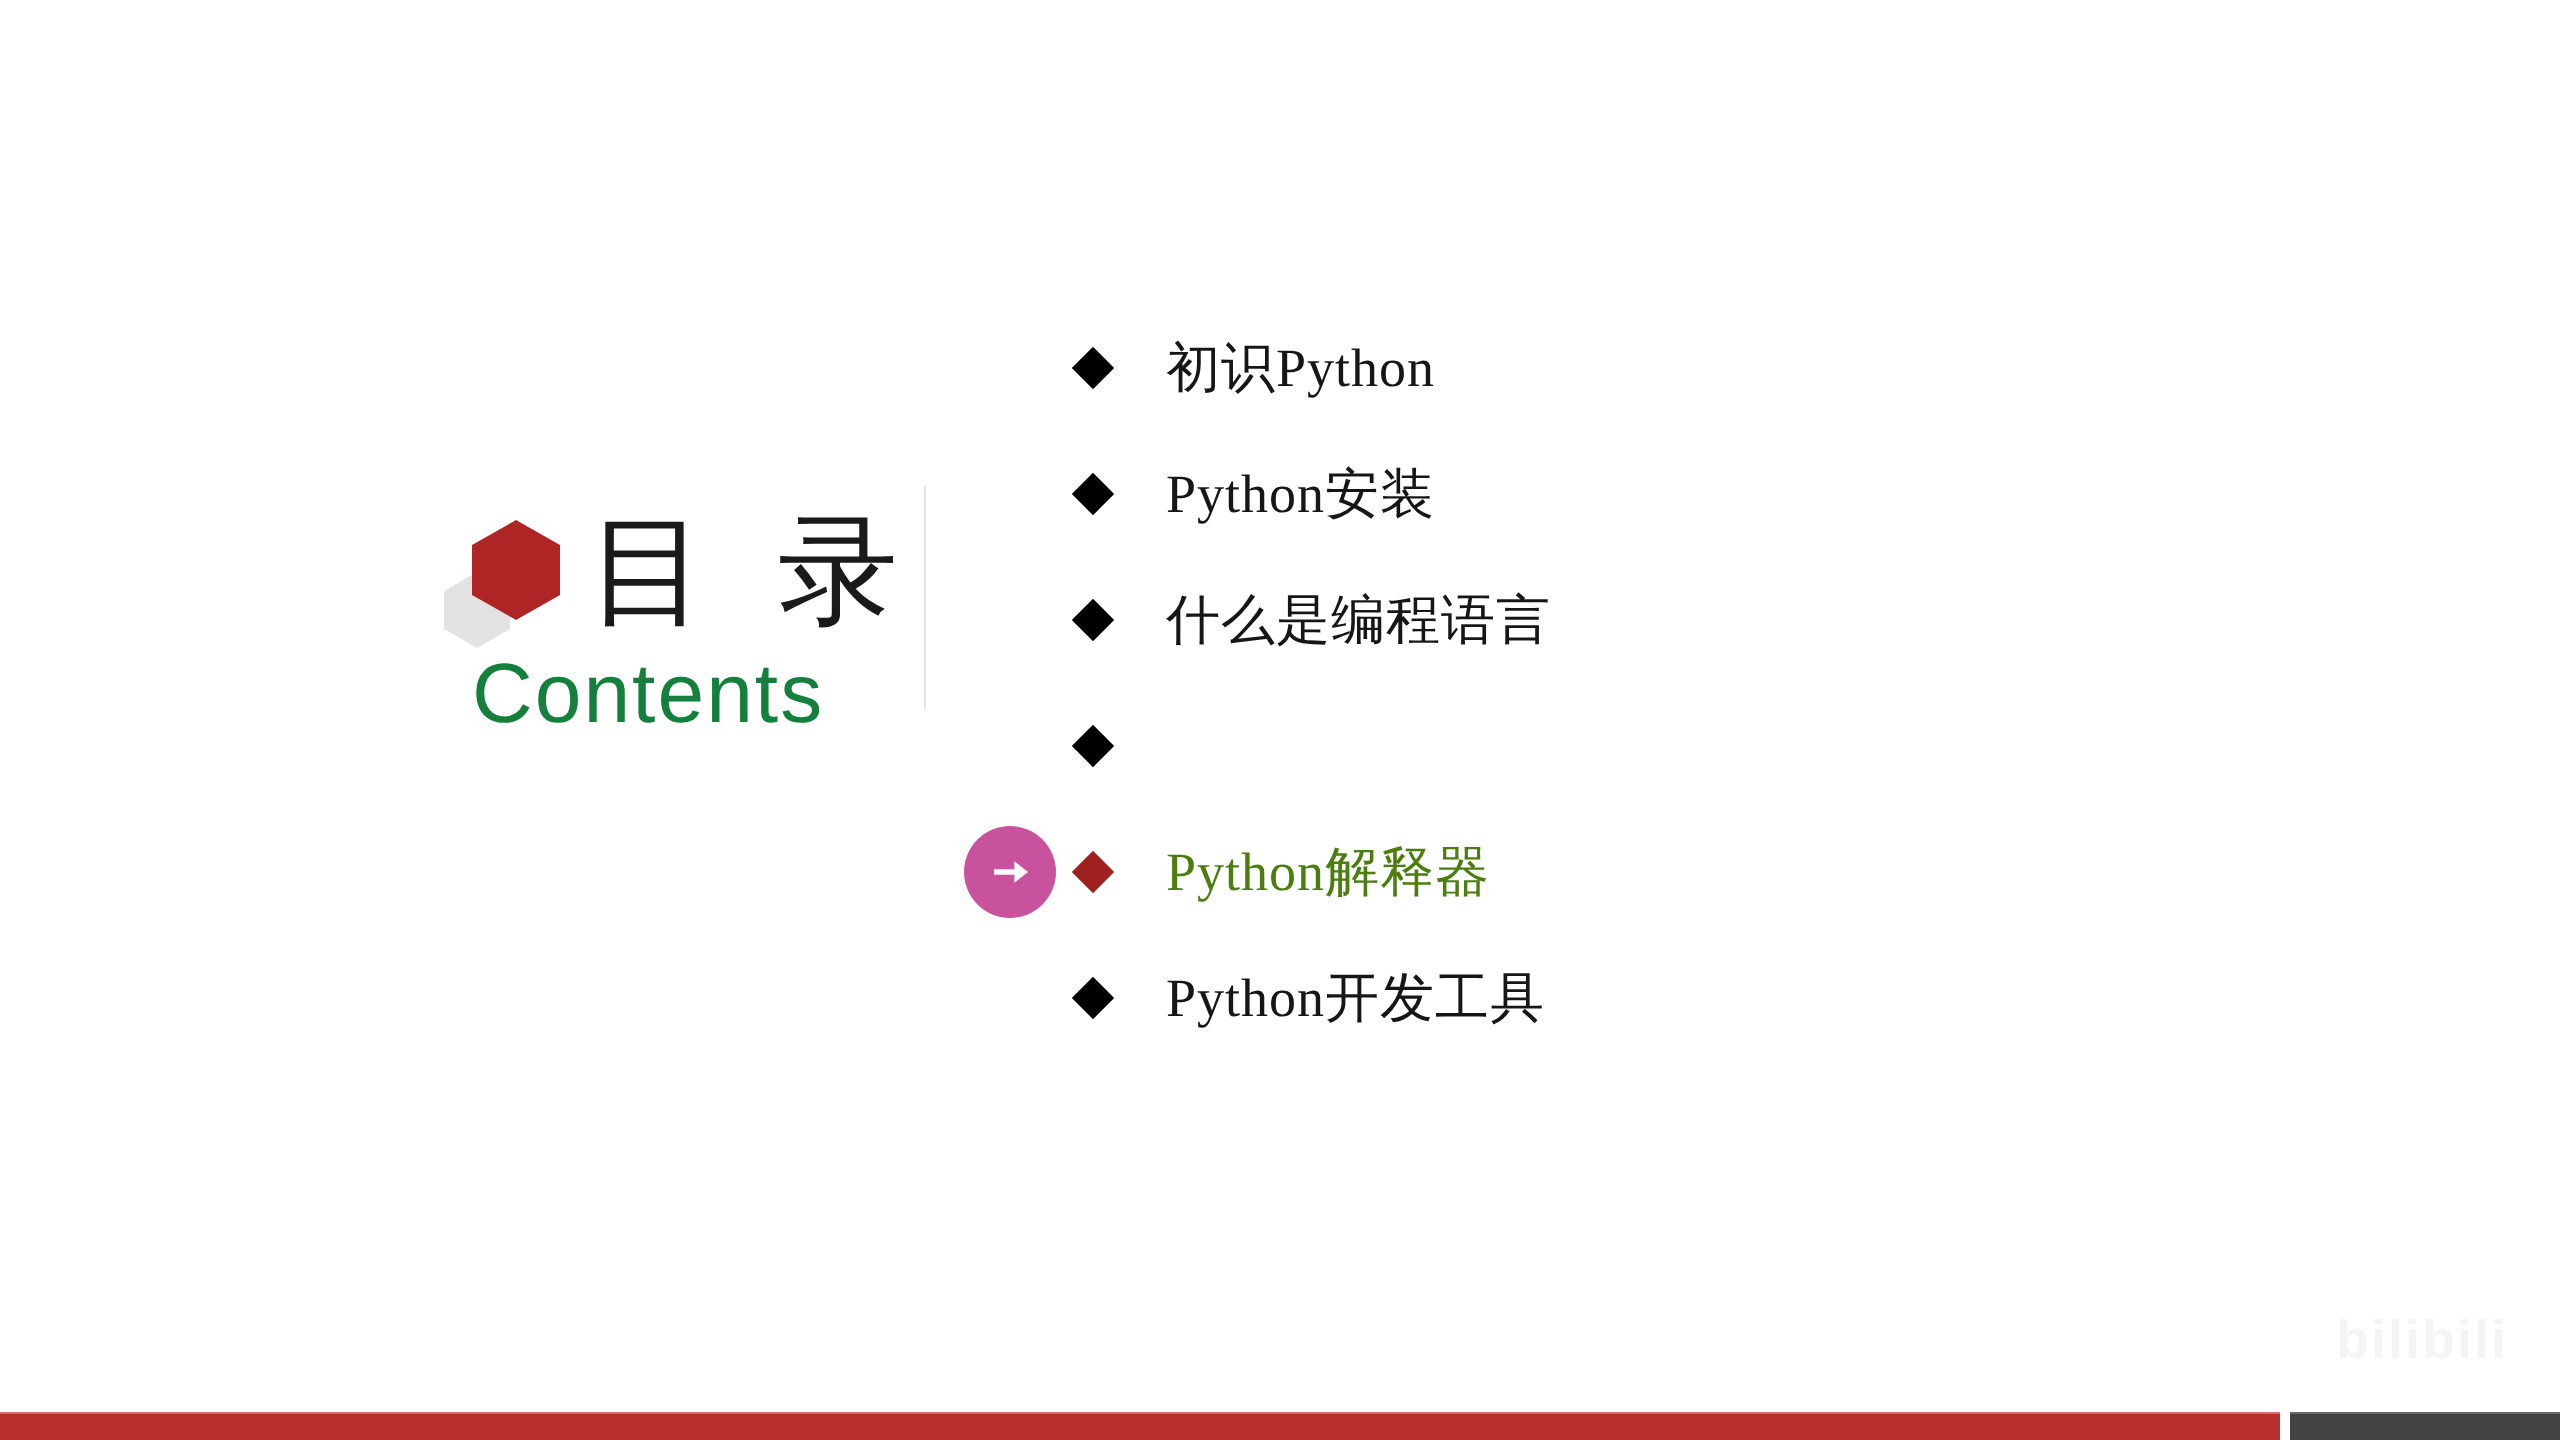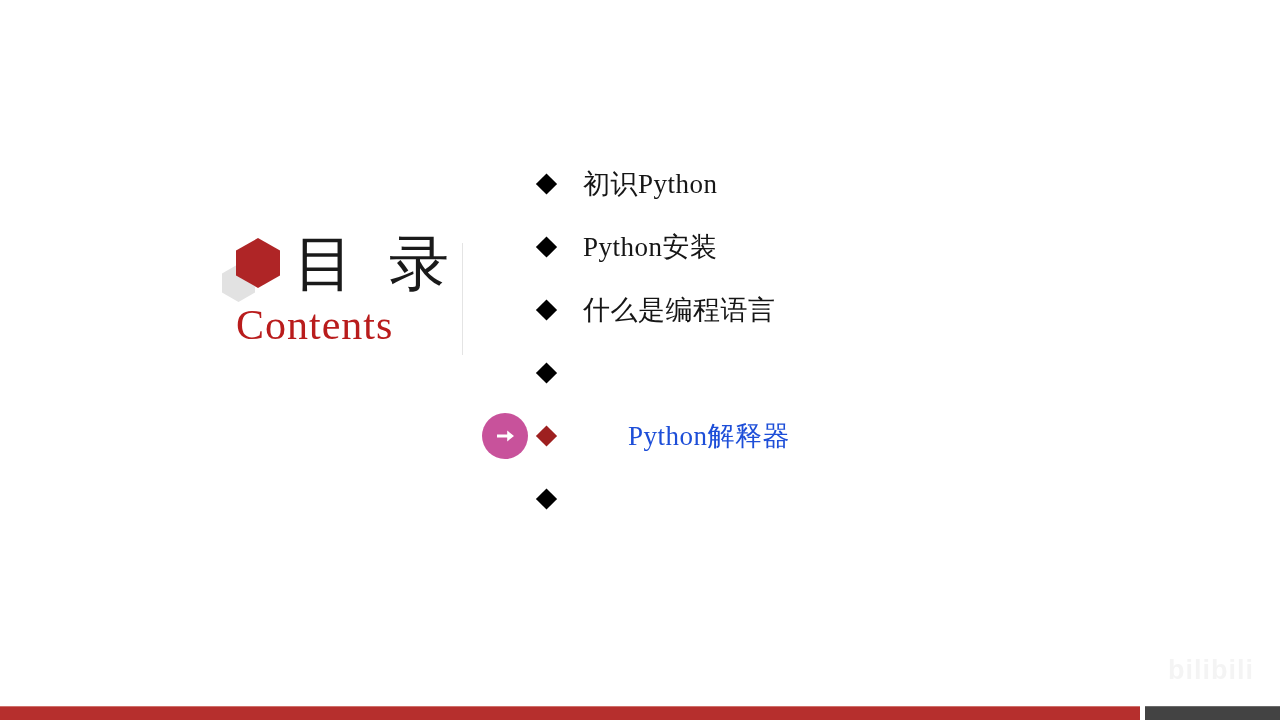--- a/index.html
+++ b/index.html
@@ -18,21 +18,21 @@
   .slide {
     position: absolute;
     inset: 0;
     background: #ffffff;
   }
 
   
   .title-block {
     position: absolute;
     left: 222px;
-    top: 230px;
+    top: 252px;
     width: 240px;
     height: 120px;
   }
 
   .logo-mark {
     position: absolute;
     left: 0px;
     top: 8px;
     width: 62px;
     height: 62px;
@@ -65,24 +65,24 @@
     line-height: 64px;
     color: #1a1a1a;
     letter-spacing: 10px;
     white-space: nowrap;
   }
 
   .title-en {
     position: absolute;
     left: 14px;
     top: 72px;
-    font-family: Liberation Serif, serif;
+    font-family: Liberation Sans, sans-serif;
     font-size: 42px;
     line-height: 46px;
-    color: #b91c1c;
+    color: #15803d;
     letter-spacing: 1px;
     font-weight: 400;
     white-space: nowrap;
   }
 
   .divider {
     position: absolute;
     left: 462px;
     top: 243px;
     width: 1px;
@@ -147,22 +147,21 @@
     top: 50%;
     transform: translateY(-50%);
     font-family: "Liberation Serif", "DejaVu Serif", serif;
     font-size: 27px;
     line-height: 32px;
     color: #161616;
     white-space: nowrap;
     letter-spacing: 0.5px;
   }
   .toc-item.active .toc-label {
-    color: #1d4ed8;
-    margin-left: 45px;
+    color: #4d7c0f;
   }
 
   
   .watermark {
     position: absolute;
     left: 1168px;
     top: 655px;
     font-family: "Liberation Sans", "DejaVu Sans", sans-serif;
     font-size: 27px;
     font-weight: 700;
@@ -244,20 +243,21 @@
           </svg>
         </div>
       </div>
       <div class="bullet"></div>
       <div class="toc-label">Python解释器</div>
     </div>
 
     <div class="toc-item">
       <div class="marker-slot"></div>
       <div class="bullet"></div>
+      <div class="toc-label">Python开发工具</div>
     </div>
 
   </div>
 
   <div class="watermark">bilibili</div>
 
   <div class="bar-red"></div>
   <div class="bar-gray"></div>
 
 </div>

